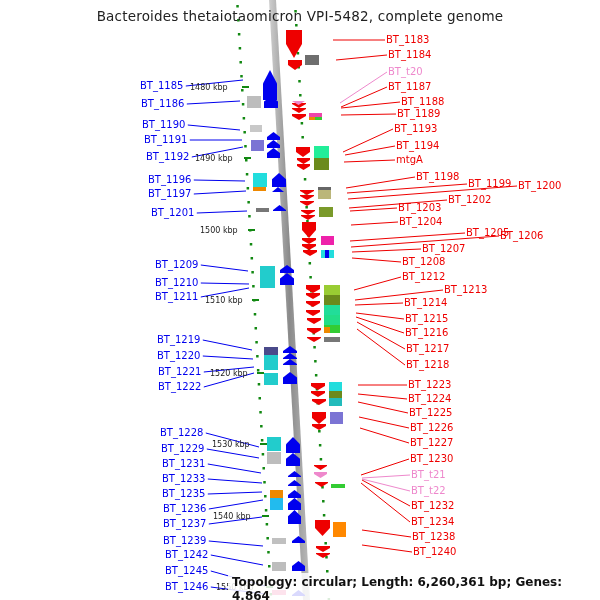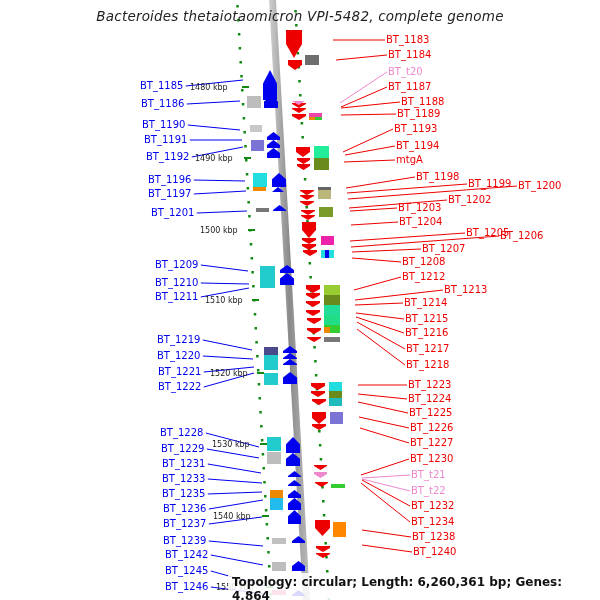--- a/index.html
+++ b/index.html
@@ -1,18 +1,18 @@
 <!DOCTYPE html>
 <html><head>
 <meta charset="utf-8">
 <style>
   html, body { margin:0; padding:0; background:#ffffff; }
   body { width:600px; height:600px; position:relative; overflow:hidden; font-family:"DejaVu Sans", sans-serif; }
   #map { position:absolute; left:0; top:0; width:600px; height:600px; }
-  .title { position:absolute; left:0; top:8px; width:600px; text-align:center; font-family:"DejaVu Sans", sans-serif; font-style:italic; font-size:13.5px; color:#222; letter-spacing:0.2px; z-index:5; }
+  .title { position:absolute; left:0; top:8px; width:600px; text-align:center; font-family:"DejaVu Sans", sans-serif; font-size:13.5px; color:#222; letter-spacing:0.2px; z-index:5; }
   .footer-left { position:absolute; left:9px; top:575px; font-size:12px; color:#111; z-index:5;margin-top:28px; }
   .footer-right { position:absolute; left:228px; top:573px; font-size:12px; color:#111; background:rgba(255,255,255,0.85); padding:2px 4px; z-index:5;font-weight:bold; }
   .lbl { font-family:"DejaVu Sans", sans-serif; font-size:10px; }
   .kbp { font-family:"DejaVu Sans", sans-serif; font-size:8px; fill:#222; }
 </style>
 </head>
 <body>
 
 <div class="title">Bacteroides thetaiotaomicron VPI-5482, complete genome</div>
 

